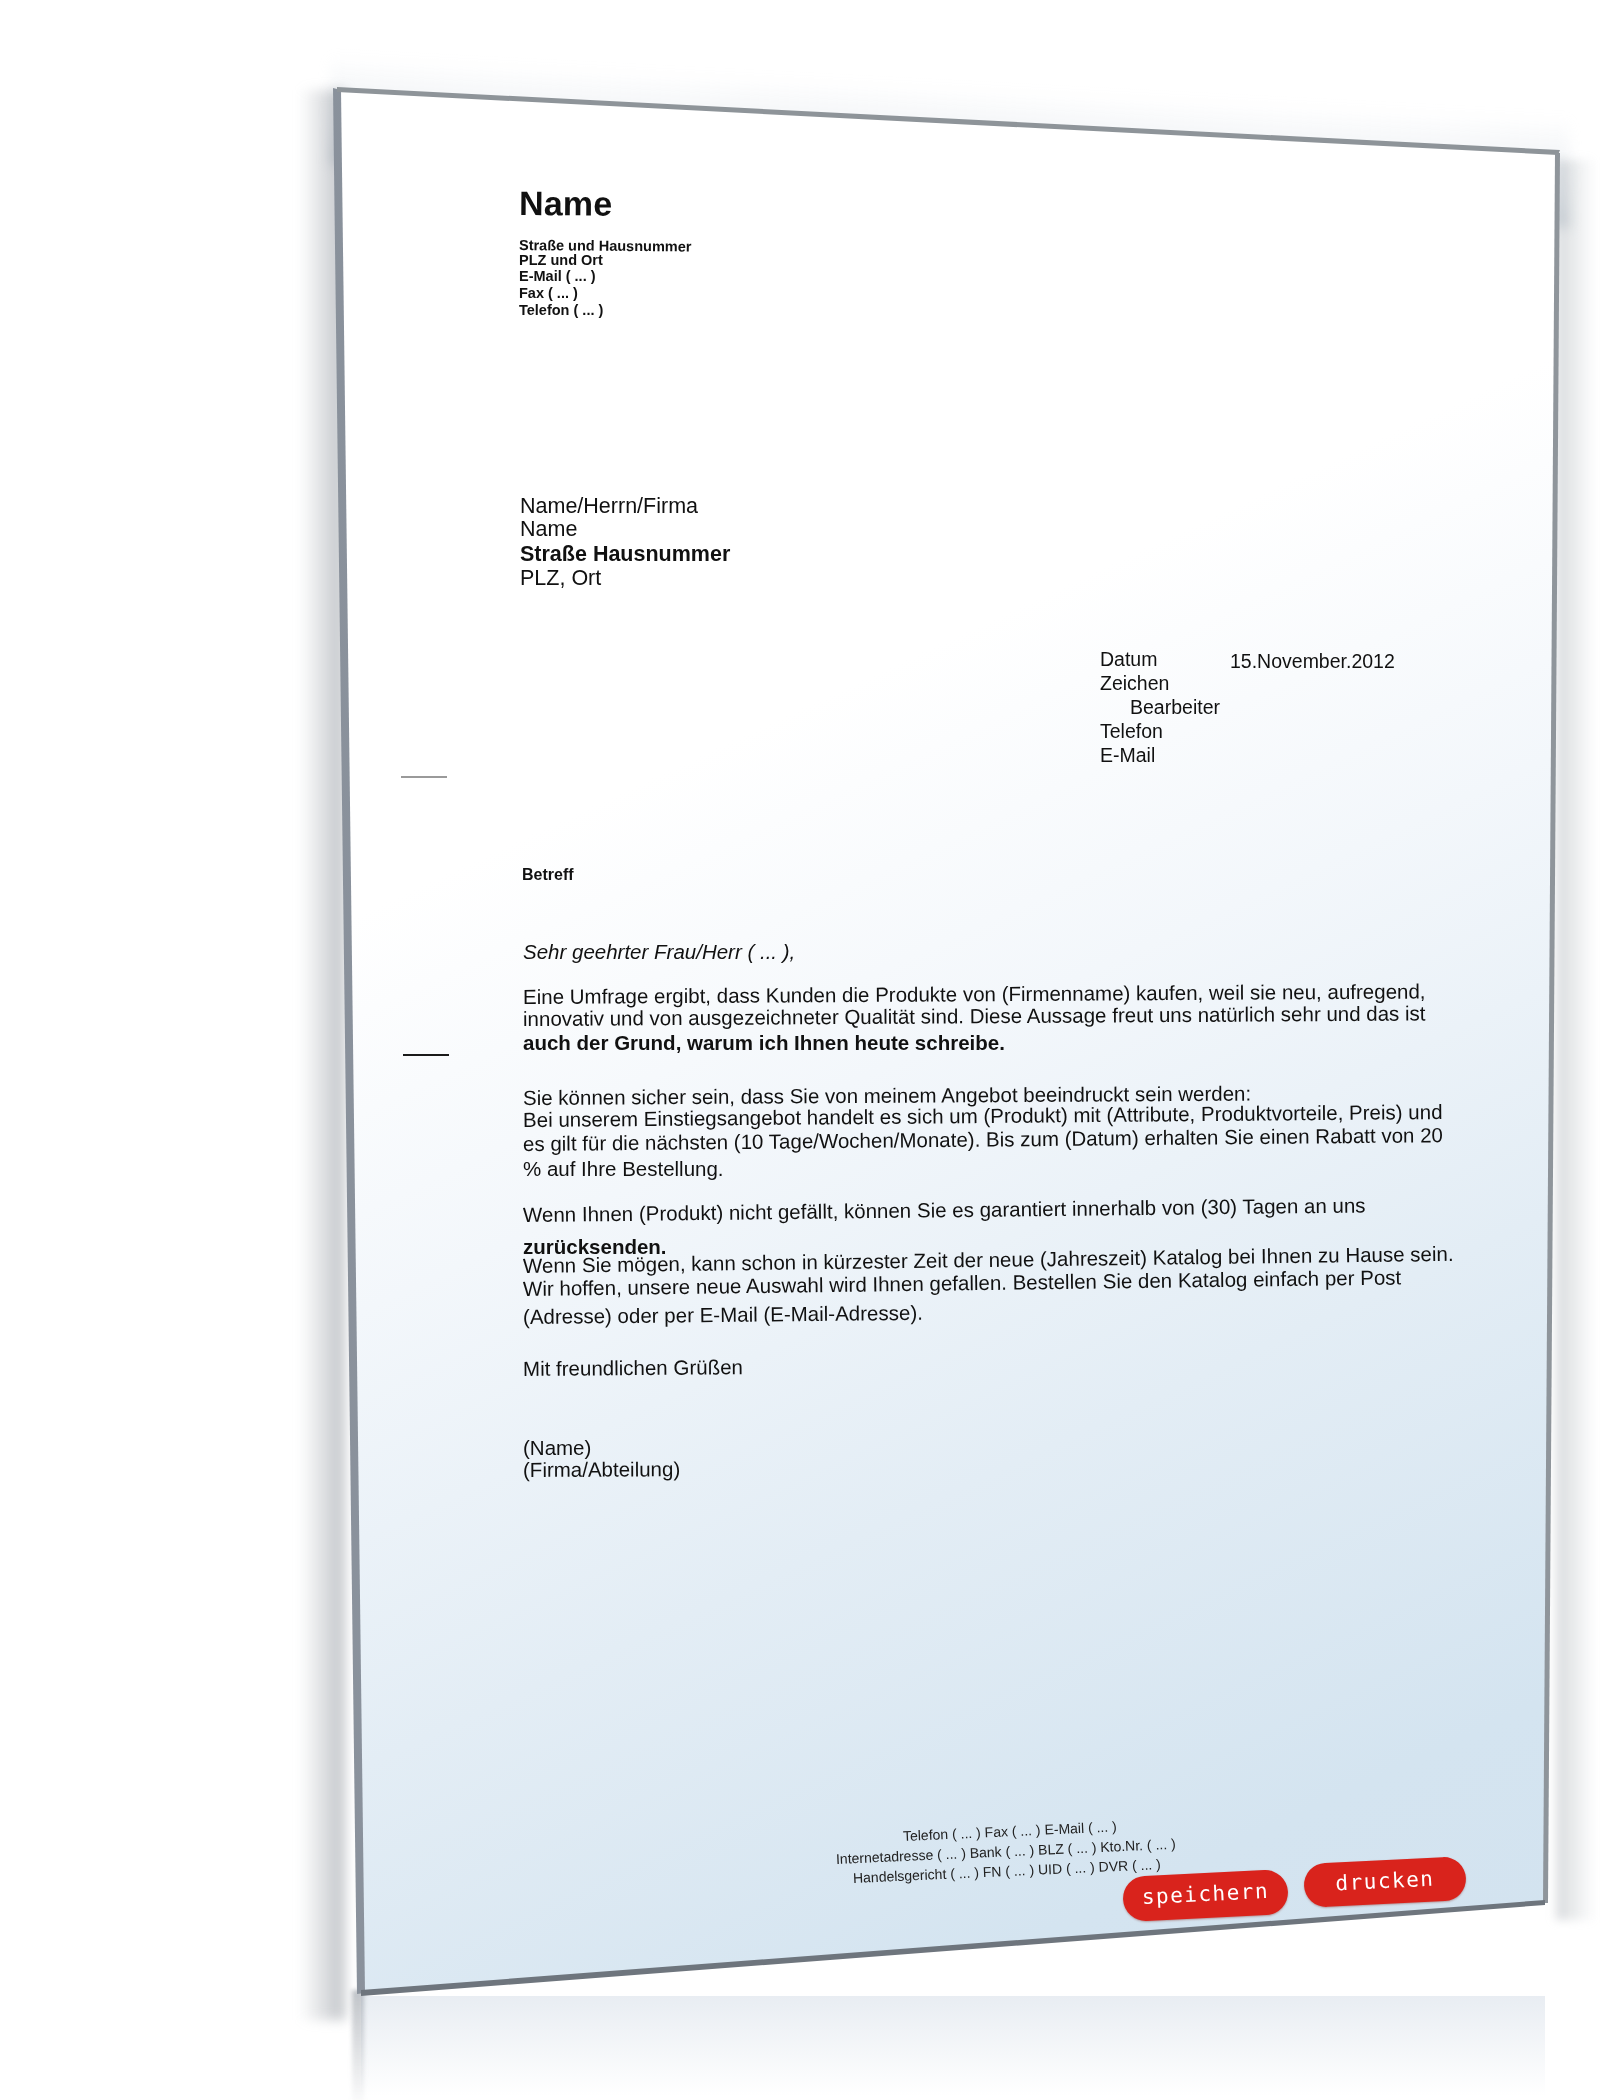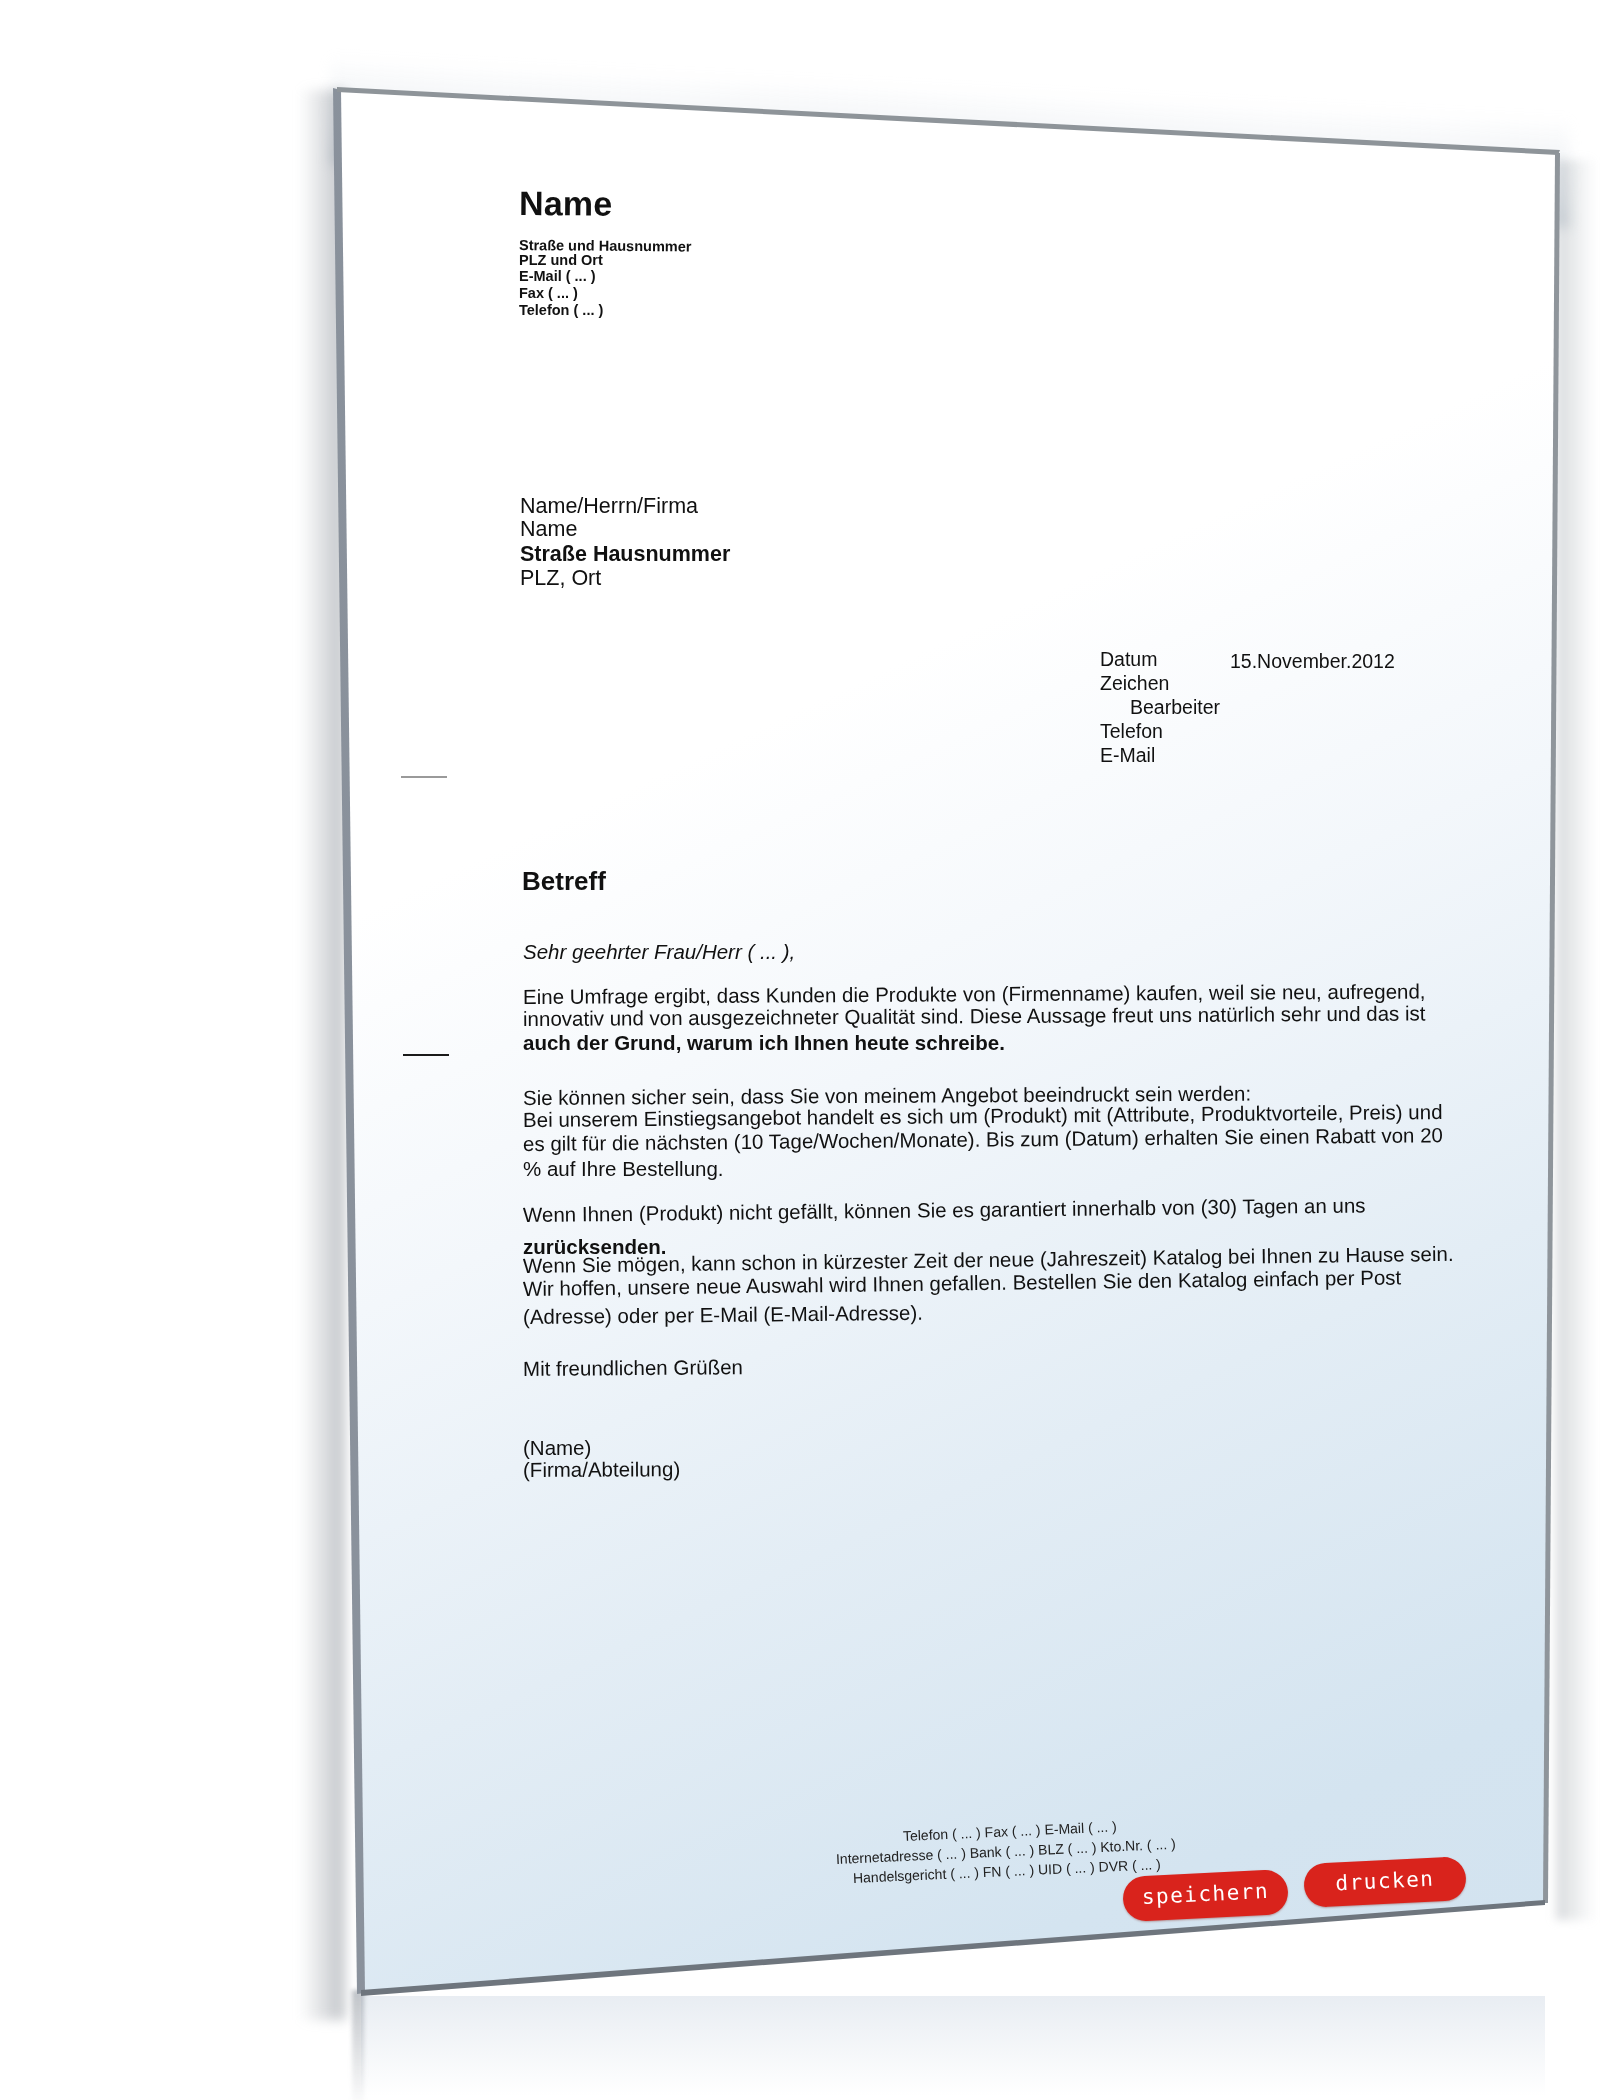--- a/index.html
+++ b/index.html
@@ -64,21 +64,21 @@
     position: absolute; left: 352px; top: 1990px; width: 12px; height: 120px;
     background: linear-gradient(180deg, rgba(150,156,164,0.6), rgba(255,255,255,0));
     filter: blur(2px);
   }
   .t { position: absolute; white-space: nowrap; transform-origin: left center; }
   .sender-name { font-weight: bold; font-size: 34px; left: 519px; top: 184px; letter-spacing: 0.2px; }
   .sender-line { font-weight: bold; font-size: 14.5px; left: 519px; line-height: 15px; }
   .recip { font-size: 21.5px; left: 520px; line-height: 24px; }
   .info { font-size: 19.5px; left: 1100px; line-height: 24px; }
   .date { font-size: 19.5px; left: 1230px; top: 650px; }
-  .betreff { font-weight: bold; font-size: 26px; left: 522px; top: 866px; }
+  .betreff { font-weight: bold; font-size: 16px; left: 522px; top: 866px; }
   .body-line { font-size: 20.5px; left: 523px; line-height: 22px; }
   .footer-line { font-size: 14px; color: #222; }
   .fold-mark { position: absolute; height: 2px; width: 46px; }
   .btn {
     position: absolute; background: #d9231c; color: #fff;
     font-family: "DejaVu Sans Mono", monospace; font-size: 21px;
     border-radius: 24px; text-align: center;
     box-shadow: 0 1px 2px rgba(120,20,10,0.35);
     letter-spacing: 1.5px; cursor: pointer;
   }

